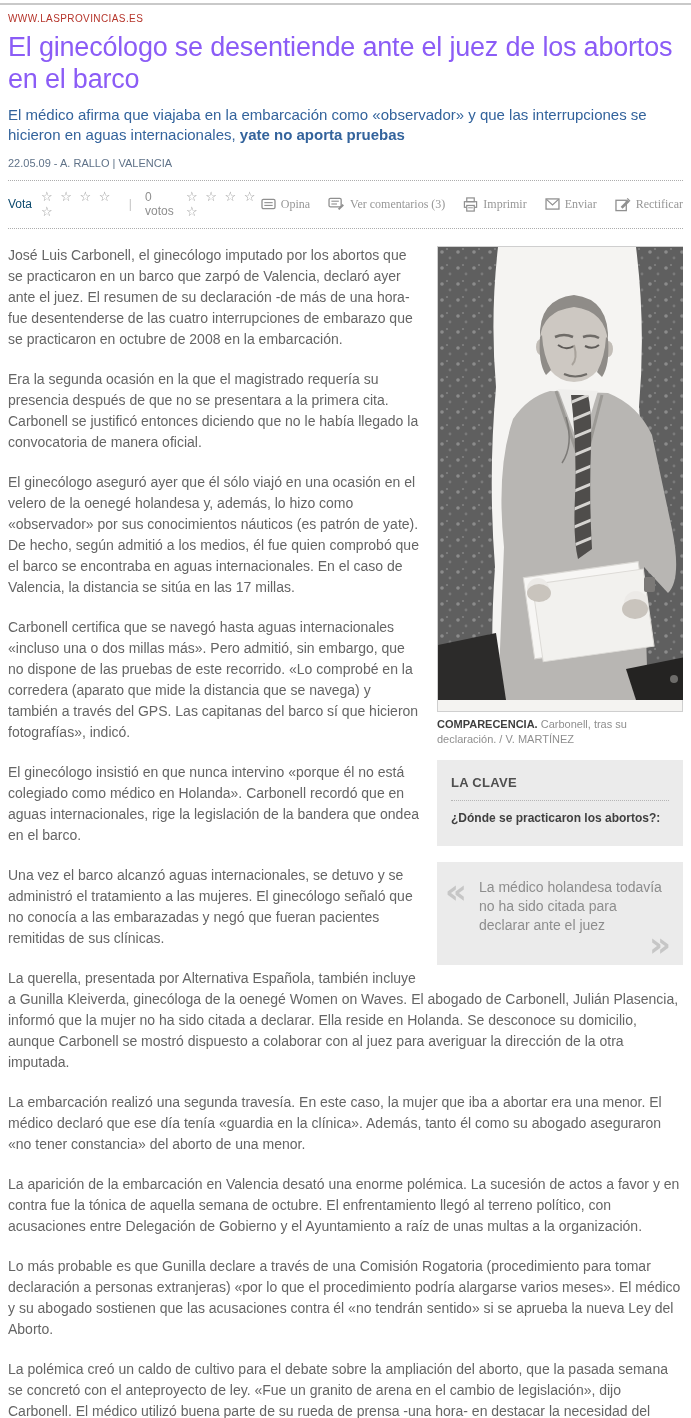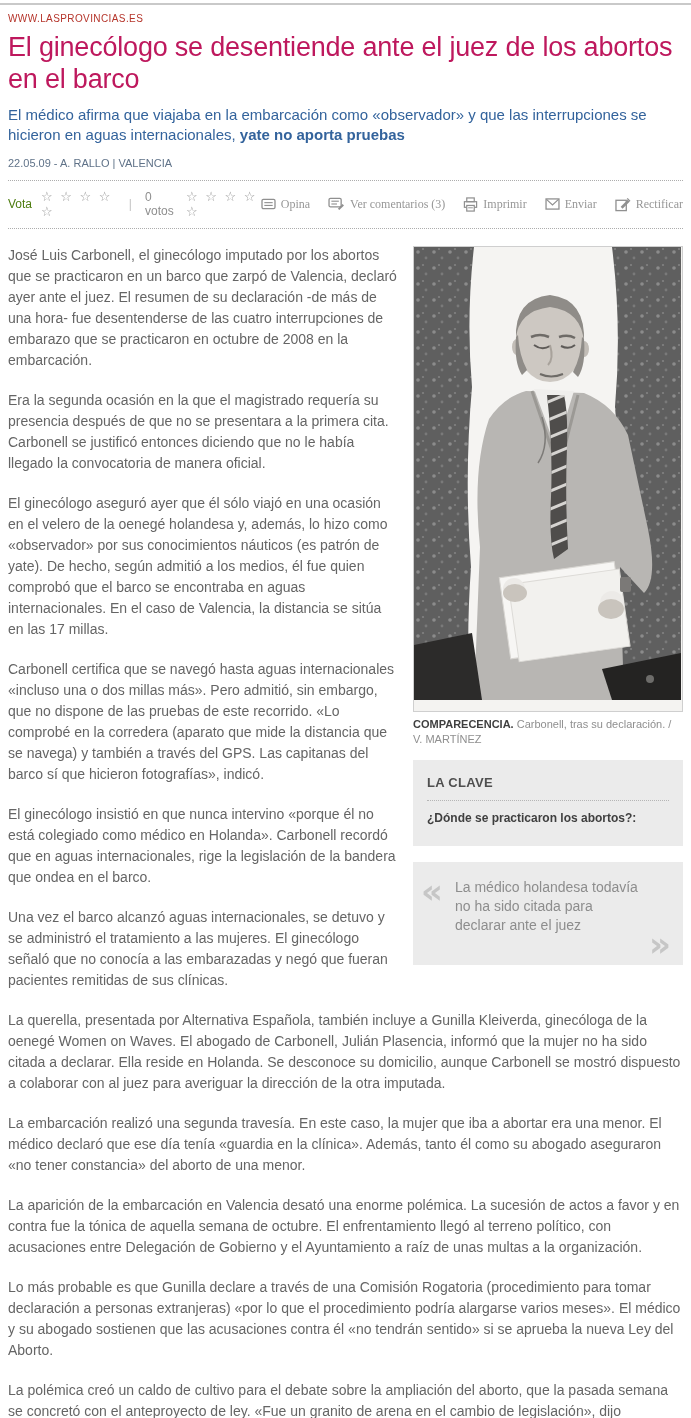--- a/index.html
+++ b/index.html
@@ -9,43 +9,43 @@
   }
   .page{width:691px;}
   .topline{height:2px;background:#c9c9c9;margin-top:3px;}
   .content{padding:0 8px;}
   .site-url{
     display:inline-block;margin-top:8px;font-size:10px;letter-spacing:.4px;
     color:#b5342a;text-decoration:none;cursor:pointer;
   }
   h1.title{
     margin:5px 0 10px;font-size:27px;line-height:32px;font-weight:400;
-    color:#be185d;letter-spacing:-.2px;
+    color:#8b5cf6;letter-spacing:-.2px;
   }
   h2.subtitle{
     margin:0 0 12px;font-size:15px;line-height:20px;font-weight:400;color:#33639c;
   }
   h2.subtitle strong{font-weight:700;color:#33639c;}
   .dateline{font-size:11px;color:#5f7288;margin:0 0 11px;}
   .dotted{border-top:1px dotted #adadad;height:0;}
   .toolbar{
     display:flex;justify-content:space-between;align-items:center;
     padding:8px 0 9px;font-size:12px;color:#8e8e8e;
   }
   .tb-left{display:flex;align-items:center;gap:9px;}
-  .tb-vota{color:#4d7c0f;}
+  .tb-vota{color:#0c4a6e;}
   .stars{font-size:13px;color:#9a9a9a;letter-spacing:2px;cursor:pointer;}
   .stars.readonly{cursor:default;}
   .tb-sep{color:#c4c4c4;padding:0 4px;}
   .tb-right{display:flex;align-items:center;gap:18px;font-family:Liberation Serif, serif;}
   .tb-action{display:flex;align-items:center;gap:5px;color:#979797;cursor:pointer;white-space:nowrap;}
   .tb-action svg{display:block;}
   .article{padding-top:16px;overflow:hidden;font-size:14px;line-height:21px;color:#656565;}
   .article p{margin:0 0 19px;}
-  .right-col{float:right;width:270px;margin:1px 0 8px 14px;}
+  .right-col{float:right;width:246px;margin:1px 0 8px 14px;}
   .photo-frame{border:1px solid #cfcfcf;background:#f4f3f1;font-size:0;}
   .caption{font-size:11px;line-height:15px;margin-top:5px;color:#8f8f8f;}
   .caption b{color:#3f3f3f;}
   .keybox{margin-top:13px;background:#ebebeb;padding:12px 14px 16px;}
   .kb-title{font-size:13px;font-weight:700;color:#4f4f4f;letter-spacing:.3px;
     padding-bottom:7px;border-bottom:1px dotted #b5b5b5;margin-bottom:9px;}
   .kb-q{font-size:12px;font-weight:700;color:#3f3f3f;line-height:16px;margin-bottom:4px;}
   .kb-a{font-size:12px;color:#949494;line-height:16px;}
   .quotebox{margin-top:16px;background:#ebebeb;position:relative;padding:16px 14px 30px 42px;}
   .q-mark{position:absolute;font-size:34px;font-weight:700;color:#c6c6c6;line-height:1;

